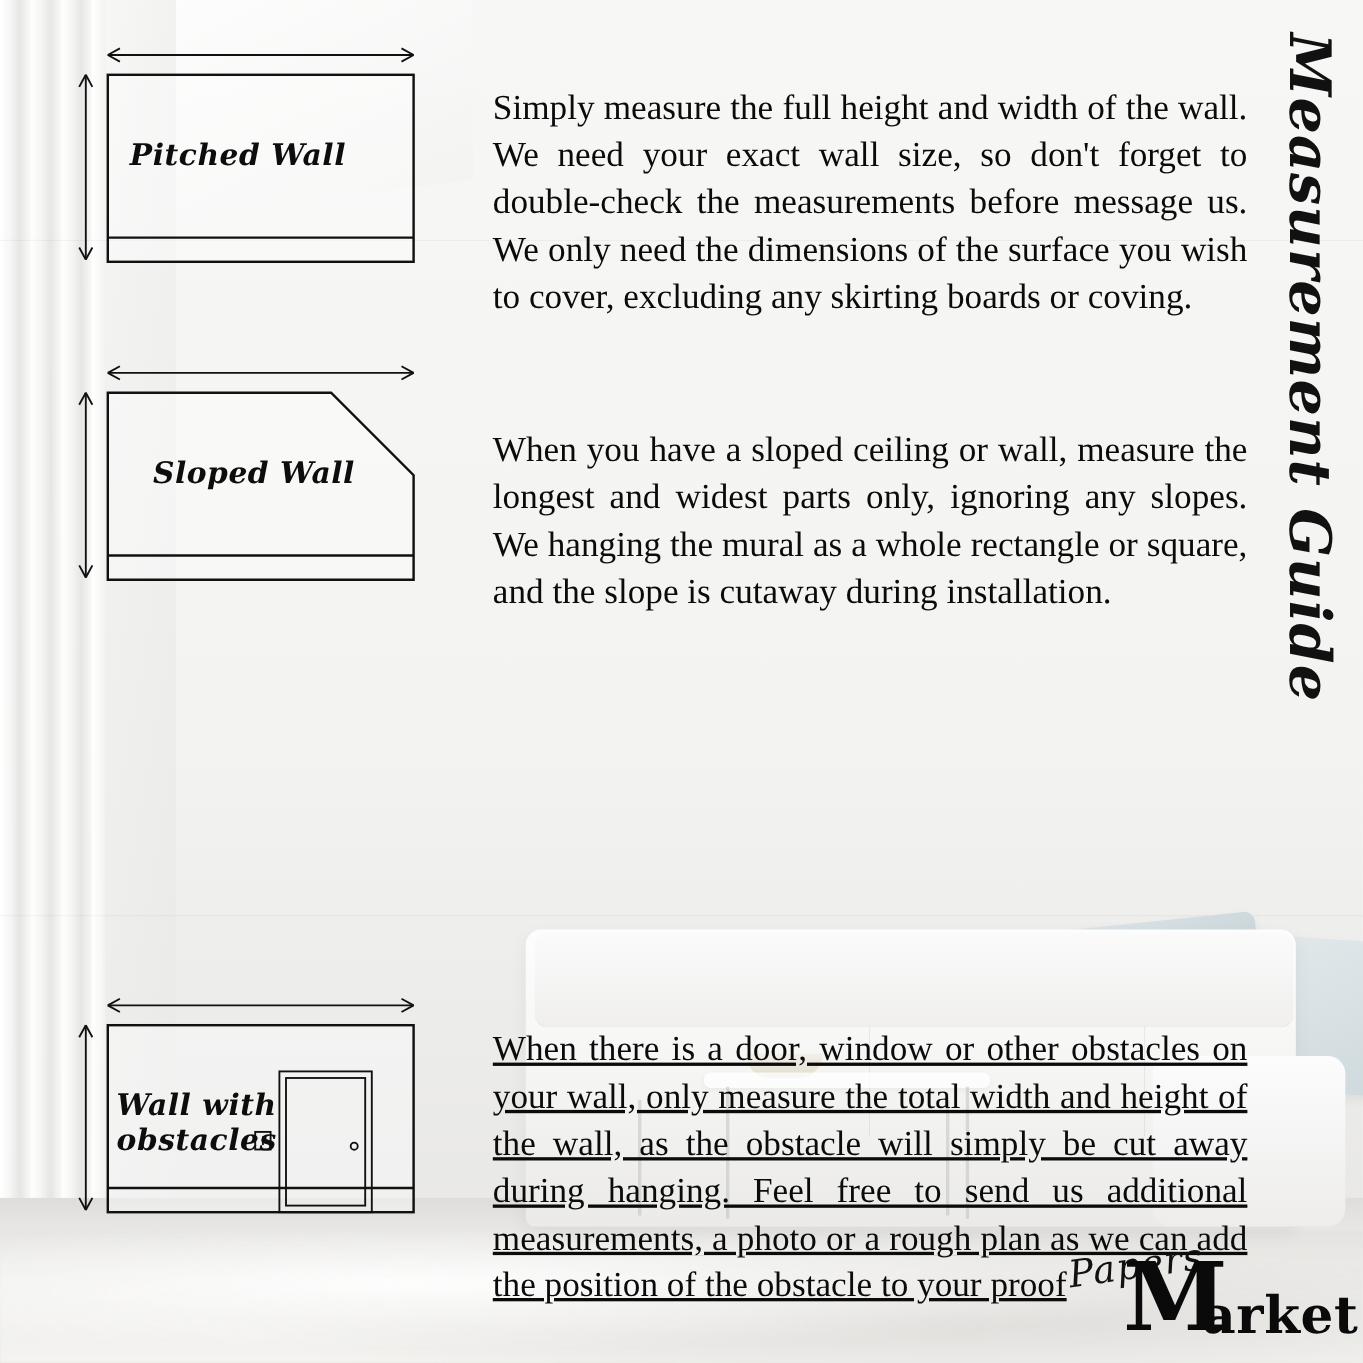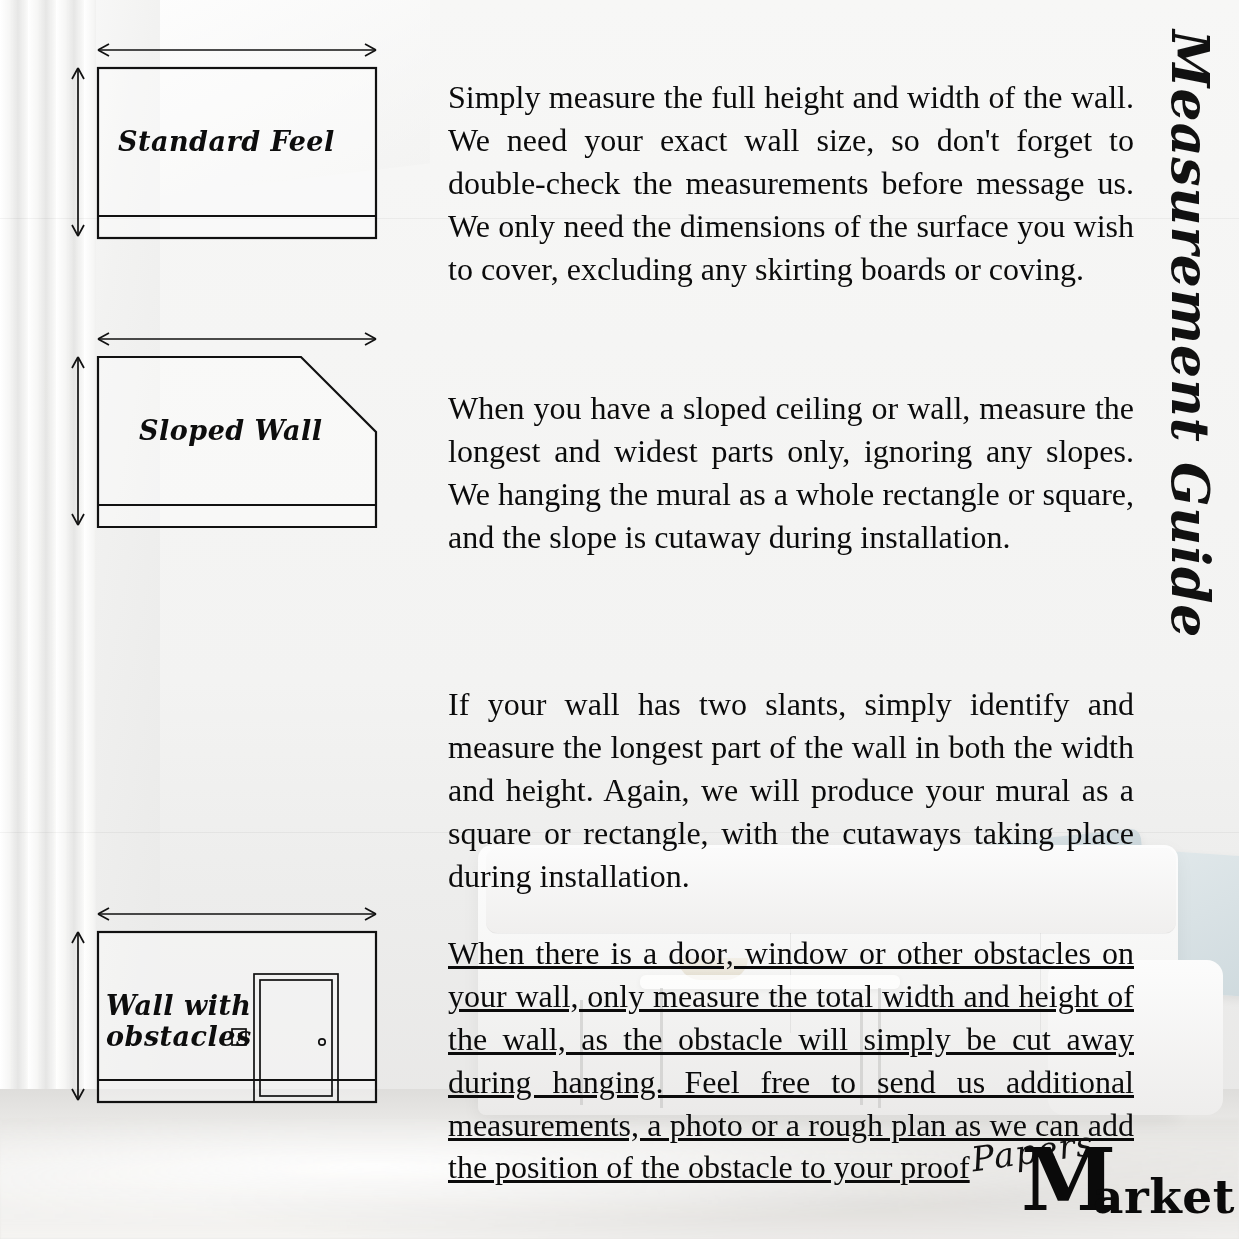--- a/index.html
+++ b/index.html
@@ -279,21 +279,21 @@
         <path class="stroke-thin" d="M312 12 l-11 -6 M312 12 l-11 6"></path>
 
         <line class="stroke-thin" x1="14" y1="30" x2="14" y2="198"></line>
         <path class="stroke-thin" d="M14 30 l-6 11 M14 30 l6 11"></path>
         <path class="stroke-thin" d="M14 198 l-6 -11 M14 198 l6 -11"></path>
 
         <rect class="fillwhite" x="34" y="30" width="278" height="170"></rect>
 
         <line class="stroke" x1="34" y1="178" x2="312" y2="178"></line>
       </svg>
-      <div class="dia-label" style="left:54px; top:88px;">Standard Feel</div>
+      <div class="dia-label" style="left:54px; top:88px;">Pitched Wall</div>
     </div>
 
     <div class="para" style="top:76px;">Simply measure the full height and width of the wall. We need your exact wall size, so don't forget to double-check the measurements before
 message us. We only need the dimensions of the surface you wish to cover, excluding any skirting boards or coving.</div>
   </div>
 
   <div class="row" style="top:295px; height:300px;">
 
     <div class="diagram" style="top:32px;">
       <svg width="330" height="245" viewBox="0 0 330 245" aria-hidden="true">
@@ -309,21 +309,20 @@
       </svg>
       <div class="dia-label" style="left:42px; top:88px;margin-left:33px;">Sloped Wall</div>
     </div>
 
     <div class="para" style="top:92px;">When you have a sloped ceiling or wall, measure the longest and widest parts only, ignoring any slopes. We hanging the mural as a whole rectangle or square, and the slope is cutaway during installation.</div>
   </div>
 
   <div class="row" style="top:588px; height:300px;">
 
 
-    <div class="para" style="top:95px;">If your wall has two slants, simply identify and measure the longest part of the wall in both the width and height. Again, we will produce your mural as a square or rectangle, with the cutaways taking place during installation.</div>
   </div>
 
   <div class="row" style="top:872px; height:300px;">
 
     <div class="diagram" style="top:30px;">
       <svg width="330" height="245" viewBox="0 0 330 245" aria-hidden="true">
         <line class="stroke-thin" x1="34" y1="12" x2="312" y2="12"></line>
         <path class="stroke-thin" d="M34 12 l11 -6 M34 12 l11 6"></path>
         <path class="stroke-thin" d="M312 12 l-11 -6 M312 12 l-11 6"></path>
         <line class="stroke-thin" x1="14" y1="30" x2="14" y2="198"></line>

